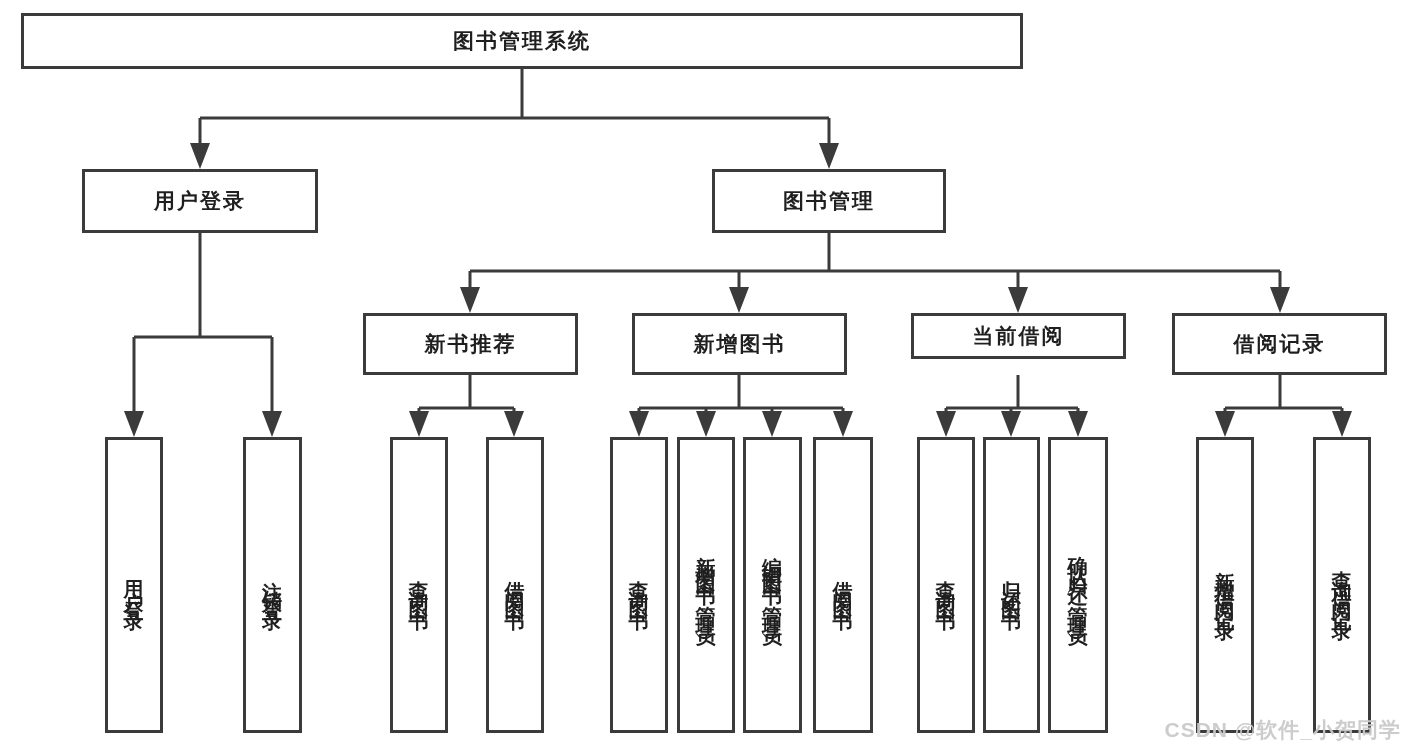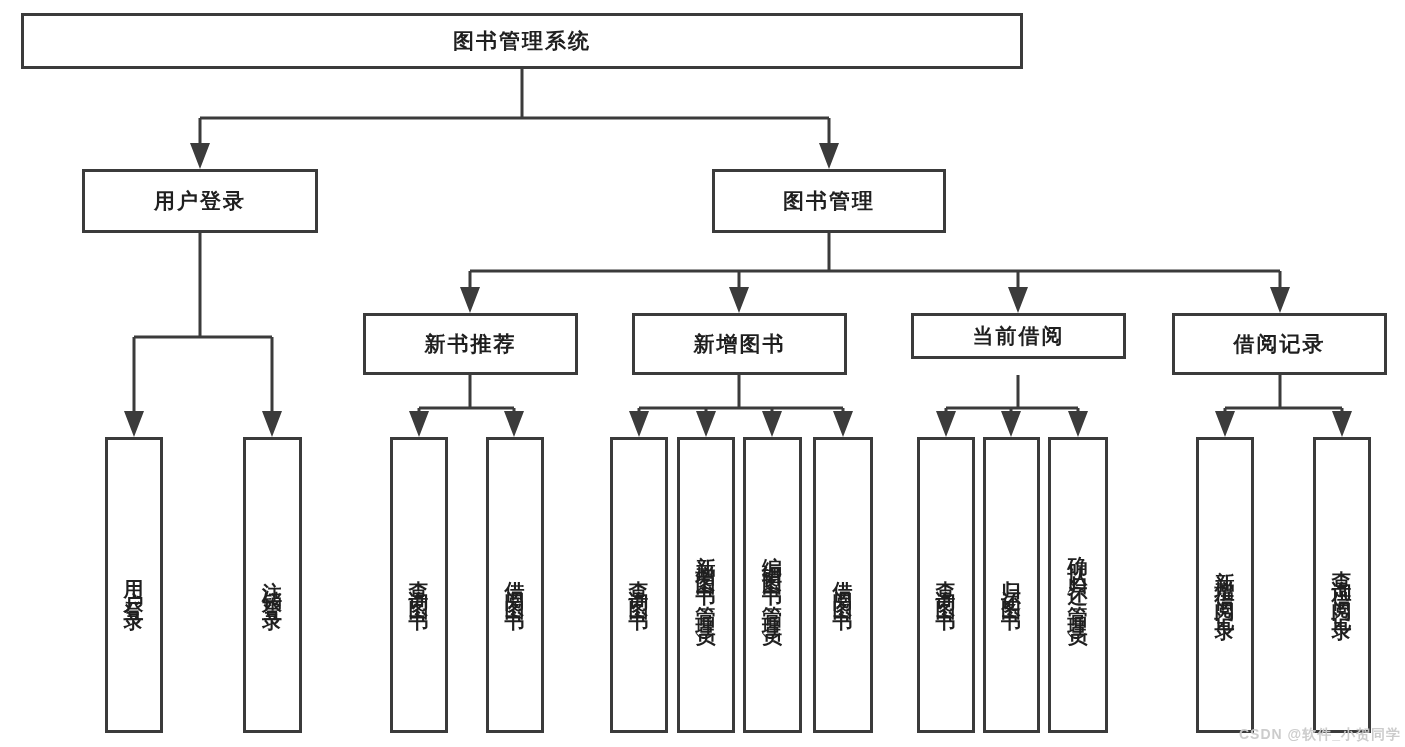--- a/index.html
+++ b/index.html
@@ -12,21 +12,21 @@
     position:absolute;box-sizing:border-box;border:3px solid #3b3b3b;background:#ffffff;
     display:flex;align-items:center;justify-content:center;
   }
   .box .lbl{font-size:21px;letter-spacing:2px;white-space:nowrap;}
   .box.v .lbl{
     writing-mode:vertical-lr;text-orientation:mixed;
     font-size:20px;letter-spacing:10px;line-height:1;white-space:normal;
   }
   .watermark{
     position:absolute;right:4px;bottom:3px;z-index:5;
-    font-size:14px;letter-spacing:1px;color:rgba(201,201,201,0.95);
+    font-size:21px;letter-spacing:1px;color:rgba(201,201,201,0.95);
     white-space:nowrap;pointer-events:none;
   }
 </style>
 </head>
 <body>
 
 <div id="stage">
 
   <div>
     <svg id="connectors" viewBox="0 0 1405 747" xmlns="http://www.w3.org/2000/svg">

